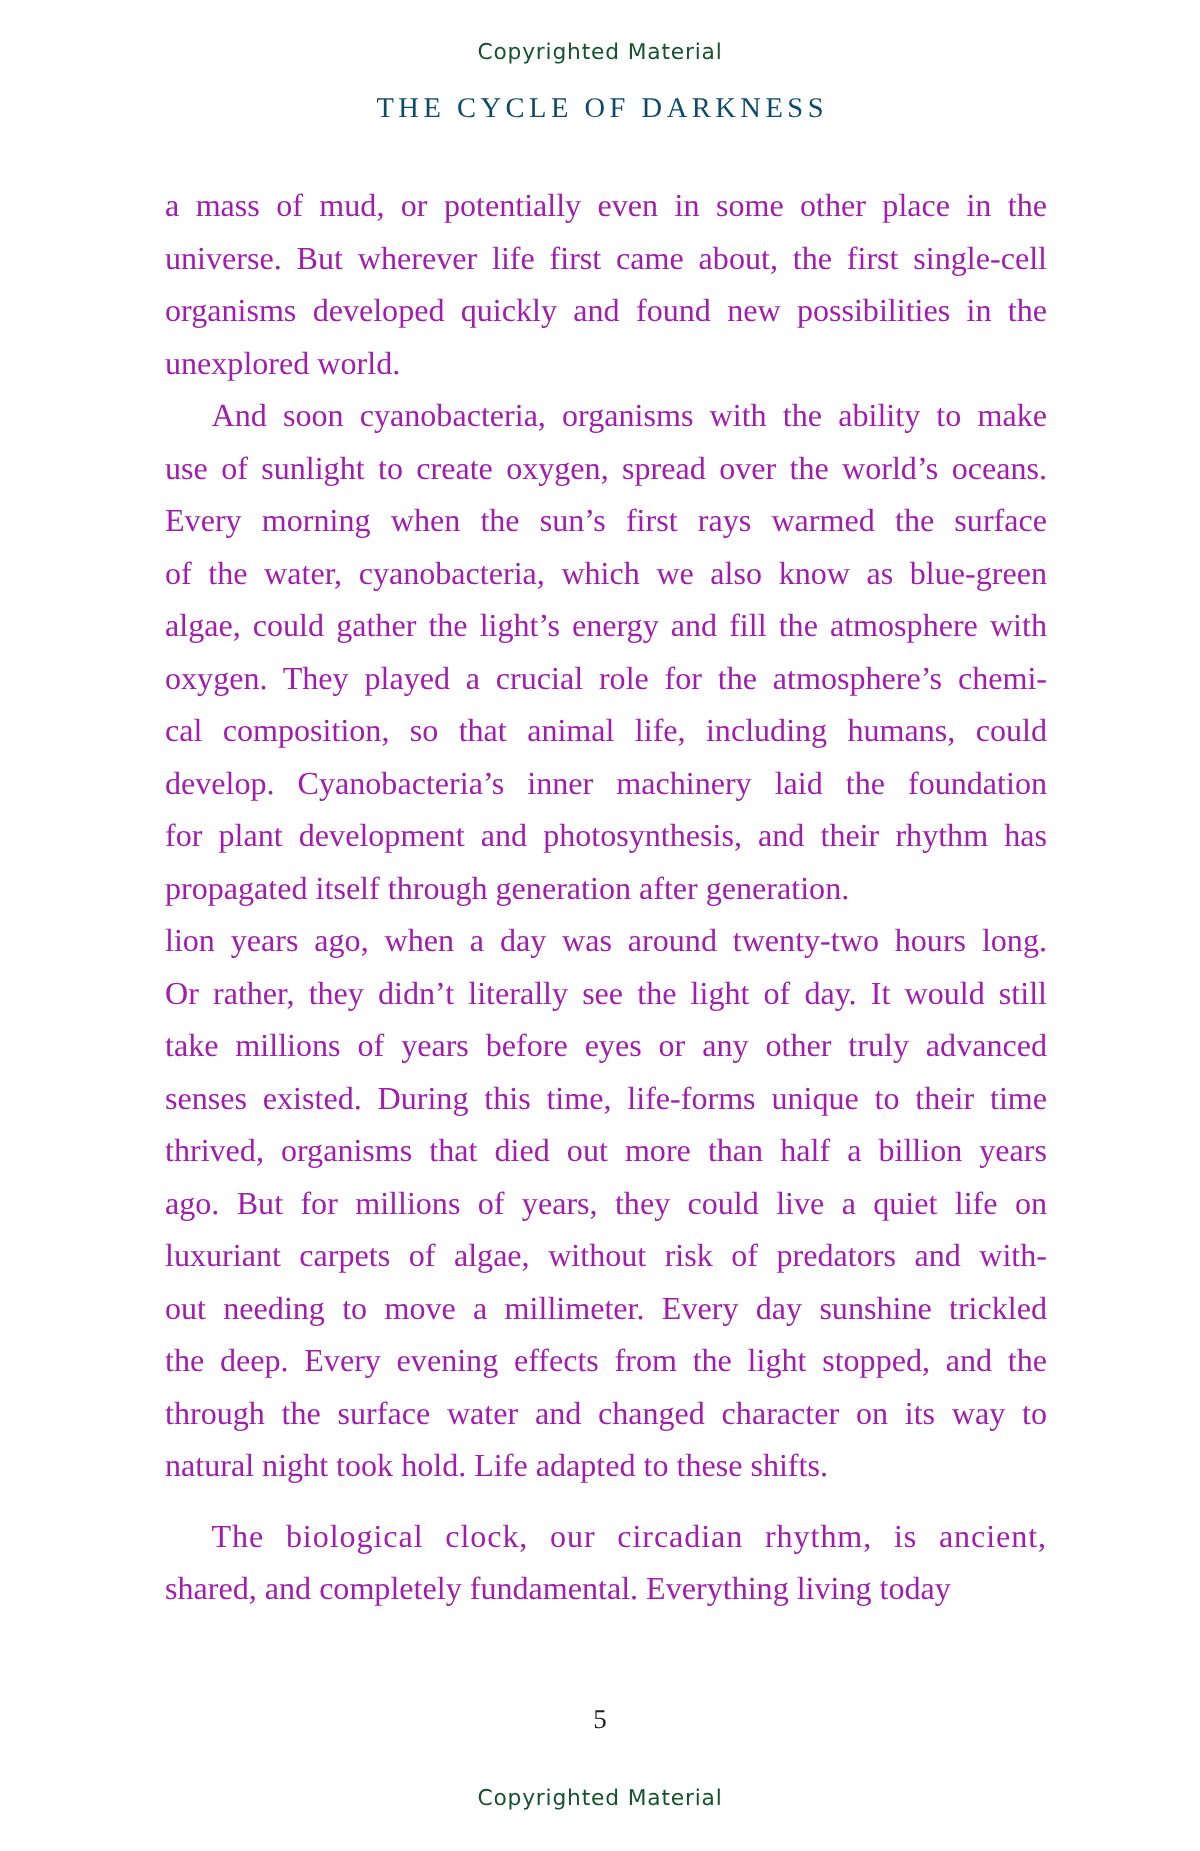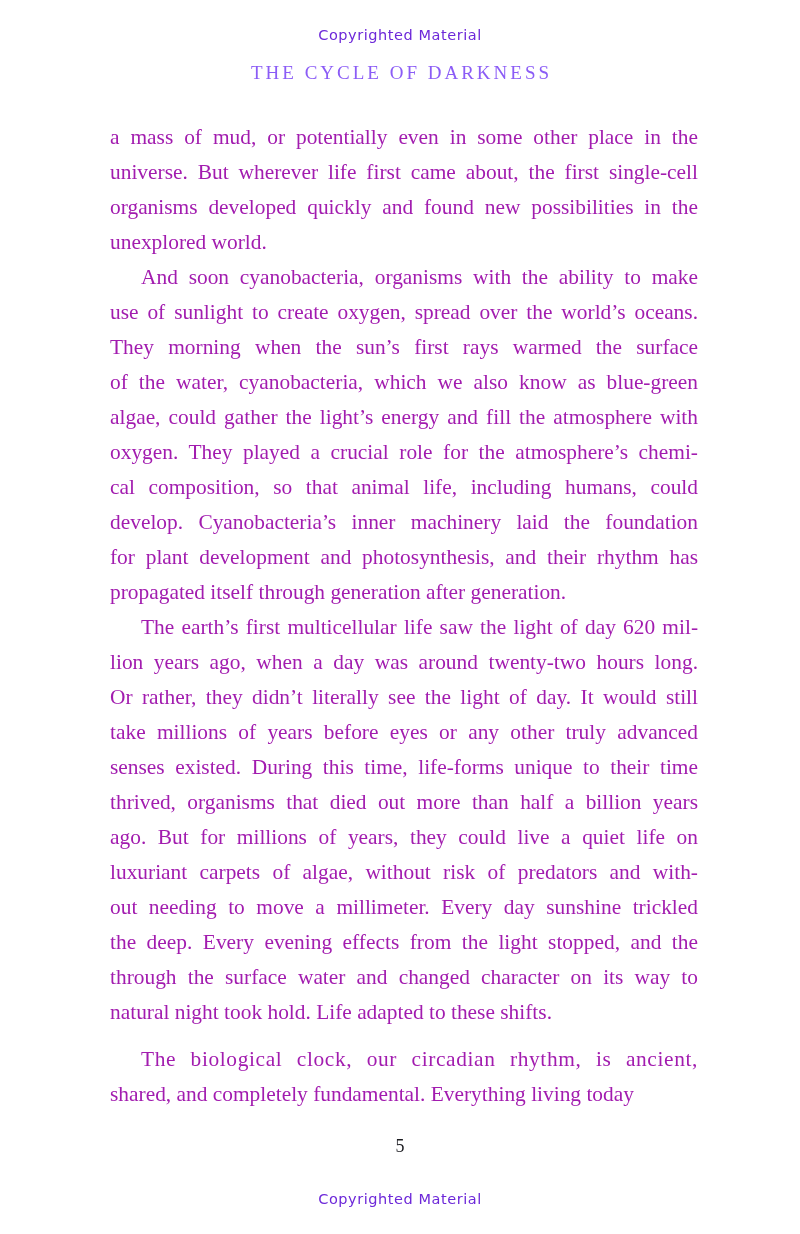--- a/index.html
+++ b/index.html
@@ -22,39 +22,39 @@
 
   
   .watermark {
     position: absolute;
     left: 0;
     width: 800px;
     text-align: center;
     font-family: "DejaVu Sans", "Liberation Sans", sans-serif;
     font-size: 14.5px;
     letter-spacing: 0.55px;
-    color: #6d28d9;
+    color: #14532d;
     white-space: nowrap;
     user-select: none;
   }
   .watermark-top    { top: 27px; }
   .watermark-bottom { top: 1191px; }
 
   
   .running-head {
     position: absolute;
     left: 0;
     top: 62px;
     width: 800px;
     text-align: center;
     font-family: "Liberation Serif", "DejaVu Serif", serif;
     font-size: 19px;
     letter-spacing: 3.0px;
     text-indent: 3.0px;
-    color: #8b5cf6;
+    color: #0c4a6e;
     white-space: nowrap;
   }
 
   
   .text-column {
     position: absolute;
     left: 110px;
     top: 120px;
     width: 588px;
     font-family: "Liberation Serif", "DejaVu Serif", serif;
@@ -113,31 +113,30 @@
   <div class="text-column">
       <p class="para">
         <span class="ln">a mass of mud, or potentially even in some other place in the</span>
         <span class="ln">universe. But wherever life first came about, the first single-cell</span>
         <span class="ln">organisms developed quickly and found new possibilities in the</span>
         <span class="ln last">unexplored world.</span>
       </p>
       <p class="para">
         <span class="ln indent">And soon cyanobacteria, organisms with the ability to make</span>
         <span class="ln">use of sunlight to create oxygen, spread over the world’s oceans.</span>
-        <span class="ln">They morning when the sun’s first rays warmed the surface</span>
+        <span class="ln">Every morning when the sun’s first rays warmed the surface</span>
         <span class="ln">of the water, cyanobacteria, which we also know as blue-green</span>
         <span class="ln">algae, could gather the light’s energy and fill the atmosphere with</span>
         <span class="ln">oxygen. They played a crucial role for the atmosphere’s chemi-</span>
         <span class="ln">cal composition, so that animal life, including humans, could</span>
         <span class="ln">develop. Cyanobacteria’s inner machinery laid the foundation</span>
         <span class="ln">for plant development and photosynthesis, and their rhythm has</span>
         <span class="ln last">propagated itself through generation after generation.</span>
       </p>
       <p class="para">
-        <span class="ln indent">The earth’s first multicellular life saw the light of day 620 mil-</span>
         <span class="ln">lion years ago, when a day was around twenty-two hours long.</span>
         <span class="ln">Or rather, they didn’t literally see the light of day. It would still</span>
         <span class="ln">take millions of years before eyes or any other truly advanced</span>
         <span class="ln">senses existed. During this time, life-forms unique to their time</span>
         <span class="ln">thrived, organisms that died out more than half a billion years</span>
         <span class="ln">ago. But for millions of years, they could live a quiet life on</span>
         <span class="ln">luxuriant carpets of algae, without risk of predators and with-</span>
         <span class="ln">out needing to move a millimeter. Every day sunshine trickled</span>
         <span class="ln">the deep. Every evening effects from the light stopped, and the</span>
         <span class="ln">through the surface water and changed character on its way to</span>

